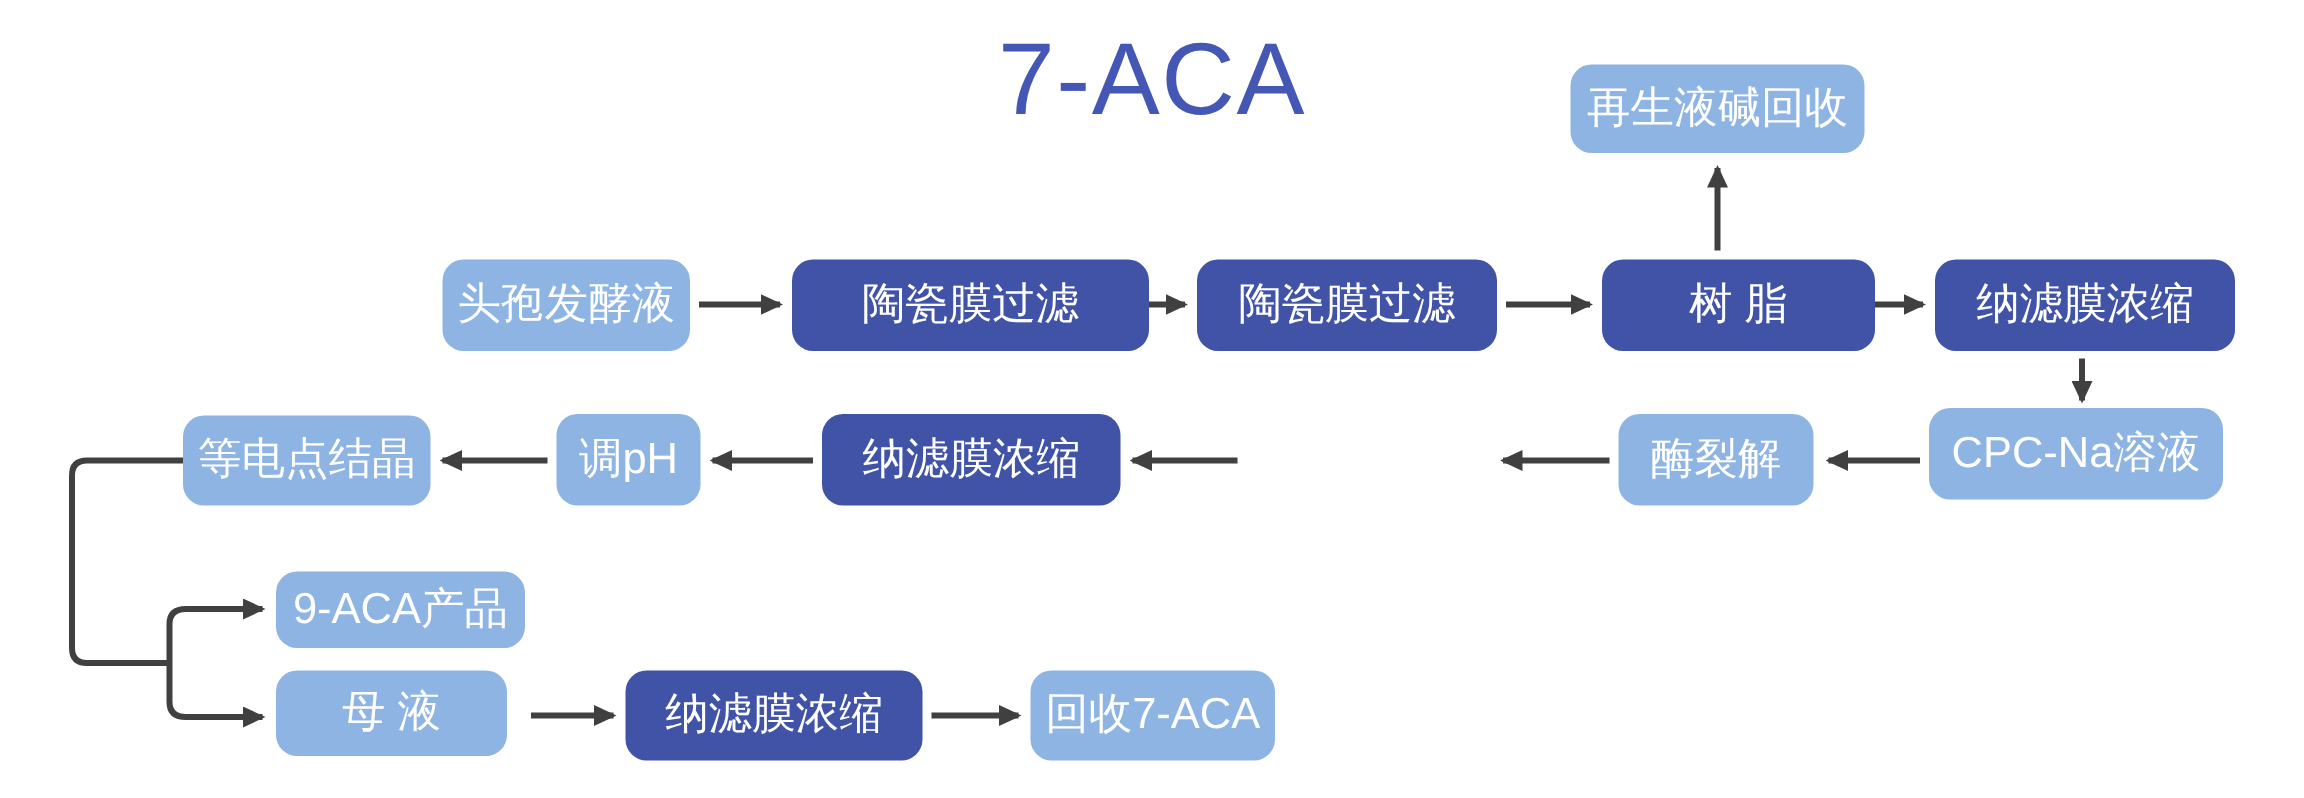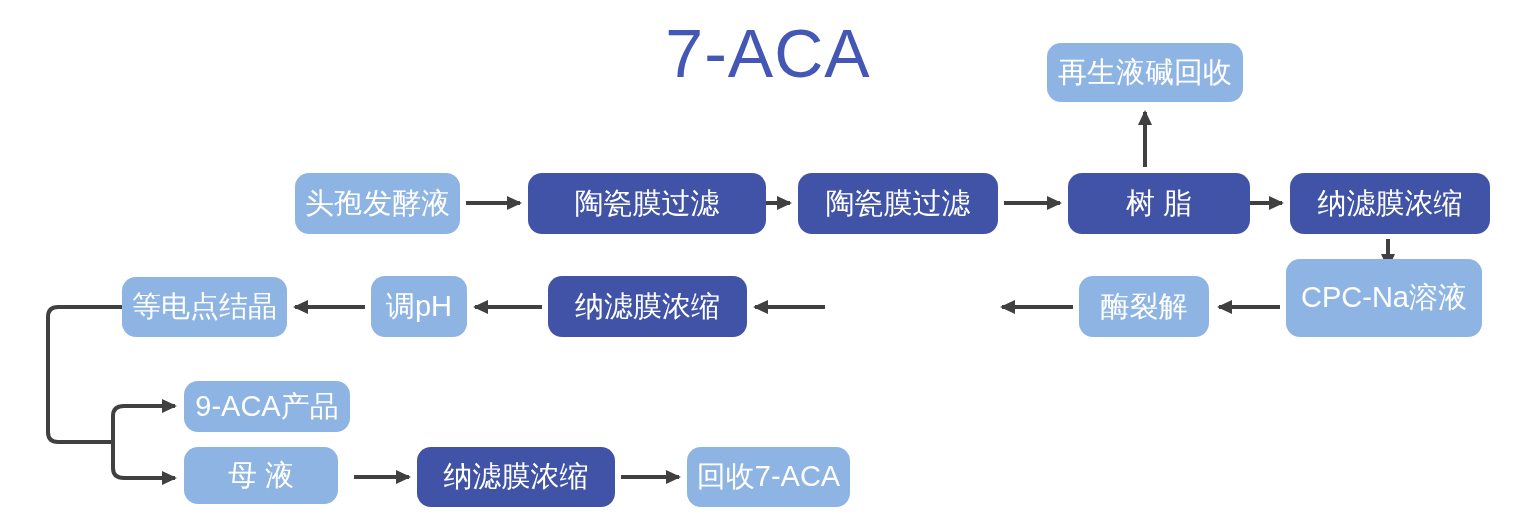--- a/index.html
+++ b/index.html
@@ -59,21 +59,21 @@
   <div class="title">7-ACA</div>
 
   <div class="node light" style="left:1047px;top:43px;width:196px;height:59px">再生液碱回收</div>
 
   <div class="node light" style="left:295px;top:173px;width:165px;height:61px">头孢发酵液</div>
   <div class="node dark" style="left:528px;top:173px;width:238px;height:61px">陶瓷膜过滤</div>
   <div class="node dark" style="left:798px;top:173px;width:200px;height:61px">陶瓷膜过滤</div>
   <div class="node dark" style="left:1068px;top:173px;width:182px;height:61px">树 脂</div>
   <div class="node dark" style="left:1290px;top:173px;width:200px;height:61px">纳滤膜浓缩</div>
 
-  <div class="node light" style="left:1286px;top:259px;width:196px;height:78px">CPC-Na溶液</div>
+  <div class="node light" style="left:1286px;top:272px;width:196px;height:61px">CPC-Na溶液</div>
   <div class="node light" style="left:1079px;top:276px;width:130px;height:61px">酶裂解</div>
   <div class="node dark" style="left:548px;top:276px;width:199px;height:61px">纳滤膜浓缩</div>
   <div class="node light" style="left:371px;top:276px;width:96px;height:61px">调pH</div>
   <div class="node light" style="left:122px;top:277px;width:165px;height:60px">等电点结晶</div>
 
   <div class="node light" style="left:184px;top:381px;width:166px;height:51px">9-ACA产品</div>
   <div class="node light" style="left:184px;top:447px;width:154px;height:57px">母 液</div>
   <div class="node dark" style="left:417px;top:447px;width:198px;height:60px">纳滤膜浓缩</div>
   <div class="node light" style="left:687px;top:447px;width:163px;height:60px">回收7-ACA</div>
 

